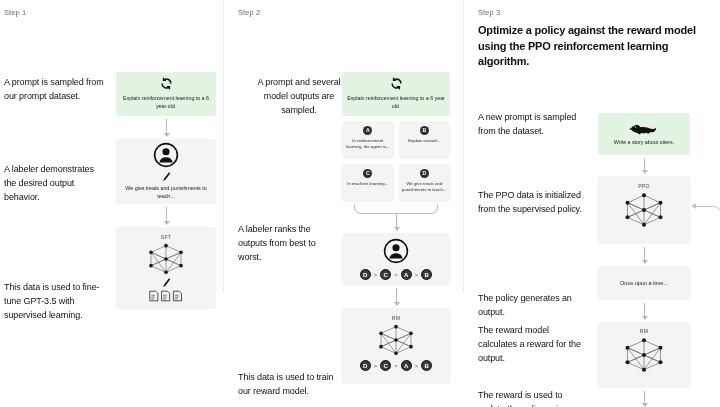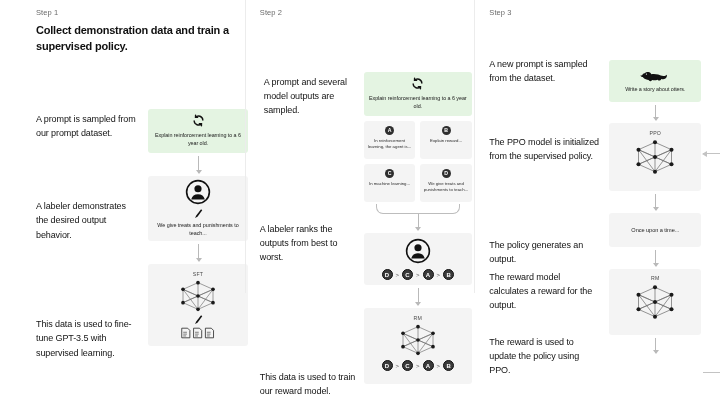--- a/index.html
+++ b/index.html
@@ -8,21 +8,20 @@
     background:#ffffff;
     font-family:"Liberation Sans", sans-serif;
     color:#0f0f0f;
     overflow:hidden;
   }
   .diagram{
     position:relative;
     width:720px;height:293px;
     display:flex;
     box-sizing:border-box;
-    padding-left:32px;
   }
   .column{
     position:relative;
     box-sizing:border-box;
     padding:8px 0 0 0;
   }
   .col1{width:223px;padding-left:4px;}
   .col2{width:240px;padding-left:14px;border-left:1px solid #ececec;}
   .col3{width:257px;padding-left:14px;border-left:1px solid #ececec;}
 
@@ -179,21 +178,20 @@
   .icon-person svg,.icon-net svg,.icon-refresh svg,
   .icon-pencil svg,.icon-docs svg,.icon-otter svg{display:block;}
 </style>
 </head>
 <body>
 
 <div class="diagram">
 
   <div class="column col1">
     <div class="step-label">Step 1</div>
-    <div class="step-title">Collect demonstration data and train a supervised policy.</div>
 
     <div class="body">
       <div class="captions">
         <div class="caption" style="top:38px;left:0;width:104px;">A prompt is sampled from our prompt dataset.</div>
         <div class="caption" style="top:125px;left:0;width:104px;">A labeler demonstrates the desired output behavior.</div>
         <div class="caption" style="top:243px;left:0;width:104px;">This data is used to fine-tune GPT-3.5 with supervised learning.</div>
       </div>
 
       <div class="flow">
 
@@ -268,21 +266,21 @@
         </div>
       </div>
     </div>
   </div>
 
   <div class="column col2">
     <div class="step-label">Step 2</div>
 
     <div class="body">
       <div class="captions">
-        <div class="caption" style="top:38px;left:4px;width:98px;">A prompt and several model outputs are sampled.</div>
+        <div class="caption" style="top:38px;left:12px;width:98px;text-align:center;">A prompt and several model outputs are sampled.</div>
         <div class="caption" style="top:185px;left:0;width:98px;">A labeler ranks the outputs from best to worst.</div>
         <div class="caption" style="top:285px;left:0;width:98px;margin-top:48px;">This data is used to train our reward model.</div>
       </div>
 
       <div class="flow">
 
         <div class="box green" style="top:35px;left:2px;width:108px;height:44px;">
           <span class="icon-refresh">
             <svg width="13" height="13" viewBox="0 0 24 24">
               <path d="M20 11a8 8 0 0 0-13.6-5" fill="none" stroke="#111" stroke-width="2.6" stroke-linecap="round"></path>
@@ -364,25 +362,26 @@
             <span class="gt">&gt;</span>
             <span class="rank-badge">B</span>
           </div>
         </div>
       </div>
     </div>
   </div>
 
   <div class="column col3">
     <div class="step-label">Step 3</div>
+    <div class="step-title">Optimize a policy against the reward model using the PPO reinforcement learning algorithm.</div>
 
     <div class="body" style="margin-top:8px;">
       <div class="captions">
         <div class="caption" style="top:32px;left:0;width:112px;">A new prompt is sampled from the dataset.</div>
-        <div class="caption" style="top:110px;left:0;width:112px;">The PPO model is initialized from the supervised policy.</div>
+        <div class="caption" style="top:110px;left:0;width:112px;">The PPO data is initialized from the supervised policy.</div>
         <div class="caption" style="top:213px;left:0;width:112px;">The policy generates an output.</div>
         <div class="caption" style="top:245px;left:0;width:112px;">The reward model calculates a reward for the output.</div>
         <div class="caption" style="top:310px;left:0;width:112px;">The reward is used to update the policy using PPO.</div>
       </div>
 
       <div class="flow">
 
         <div class="box green" style="top:35px;left:2px;width:92px;height:42px;">
           <span class="icon-otter">
             <svg width="30" height="14" viewBox="0 0 44 20">

